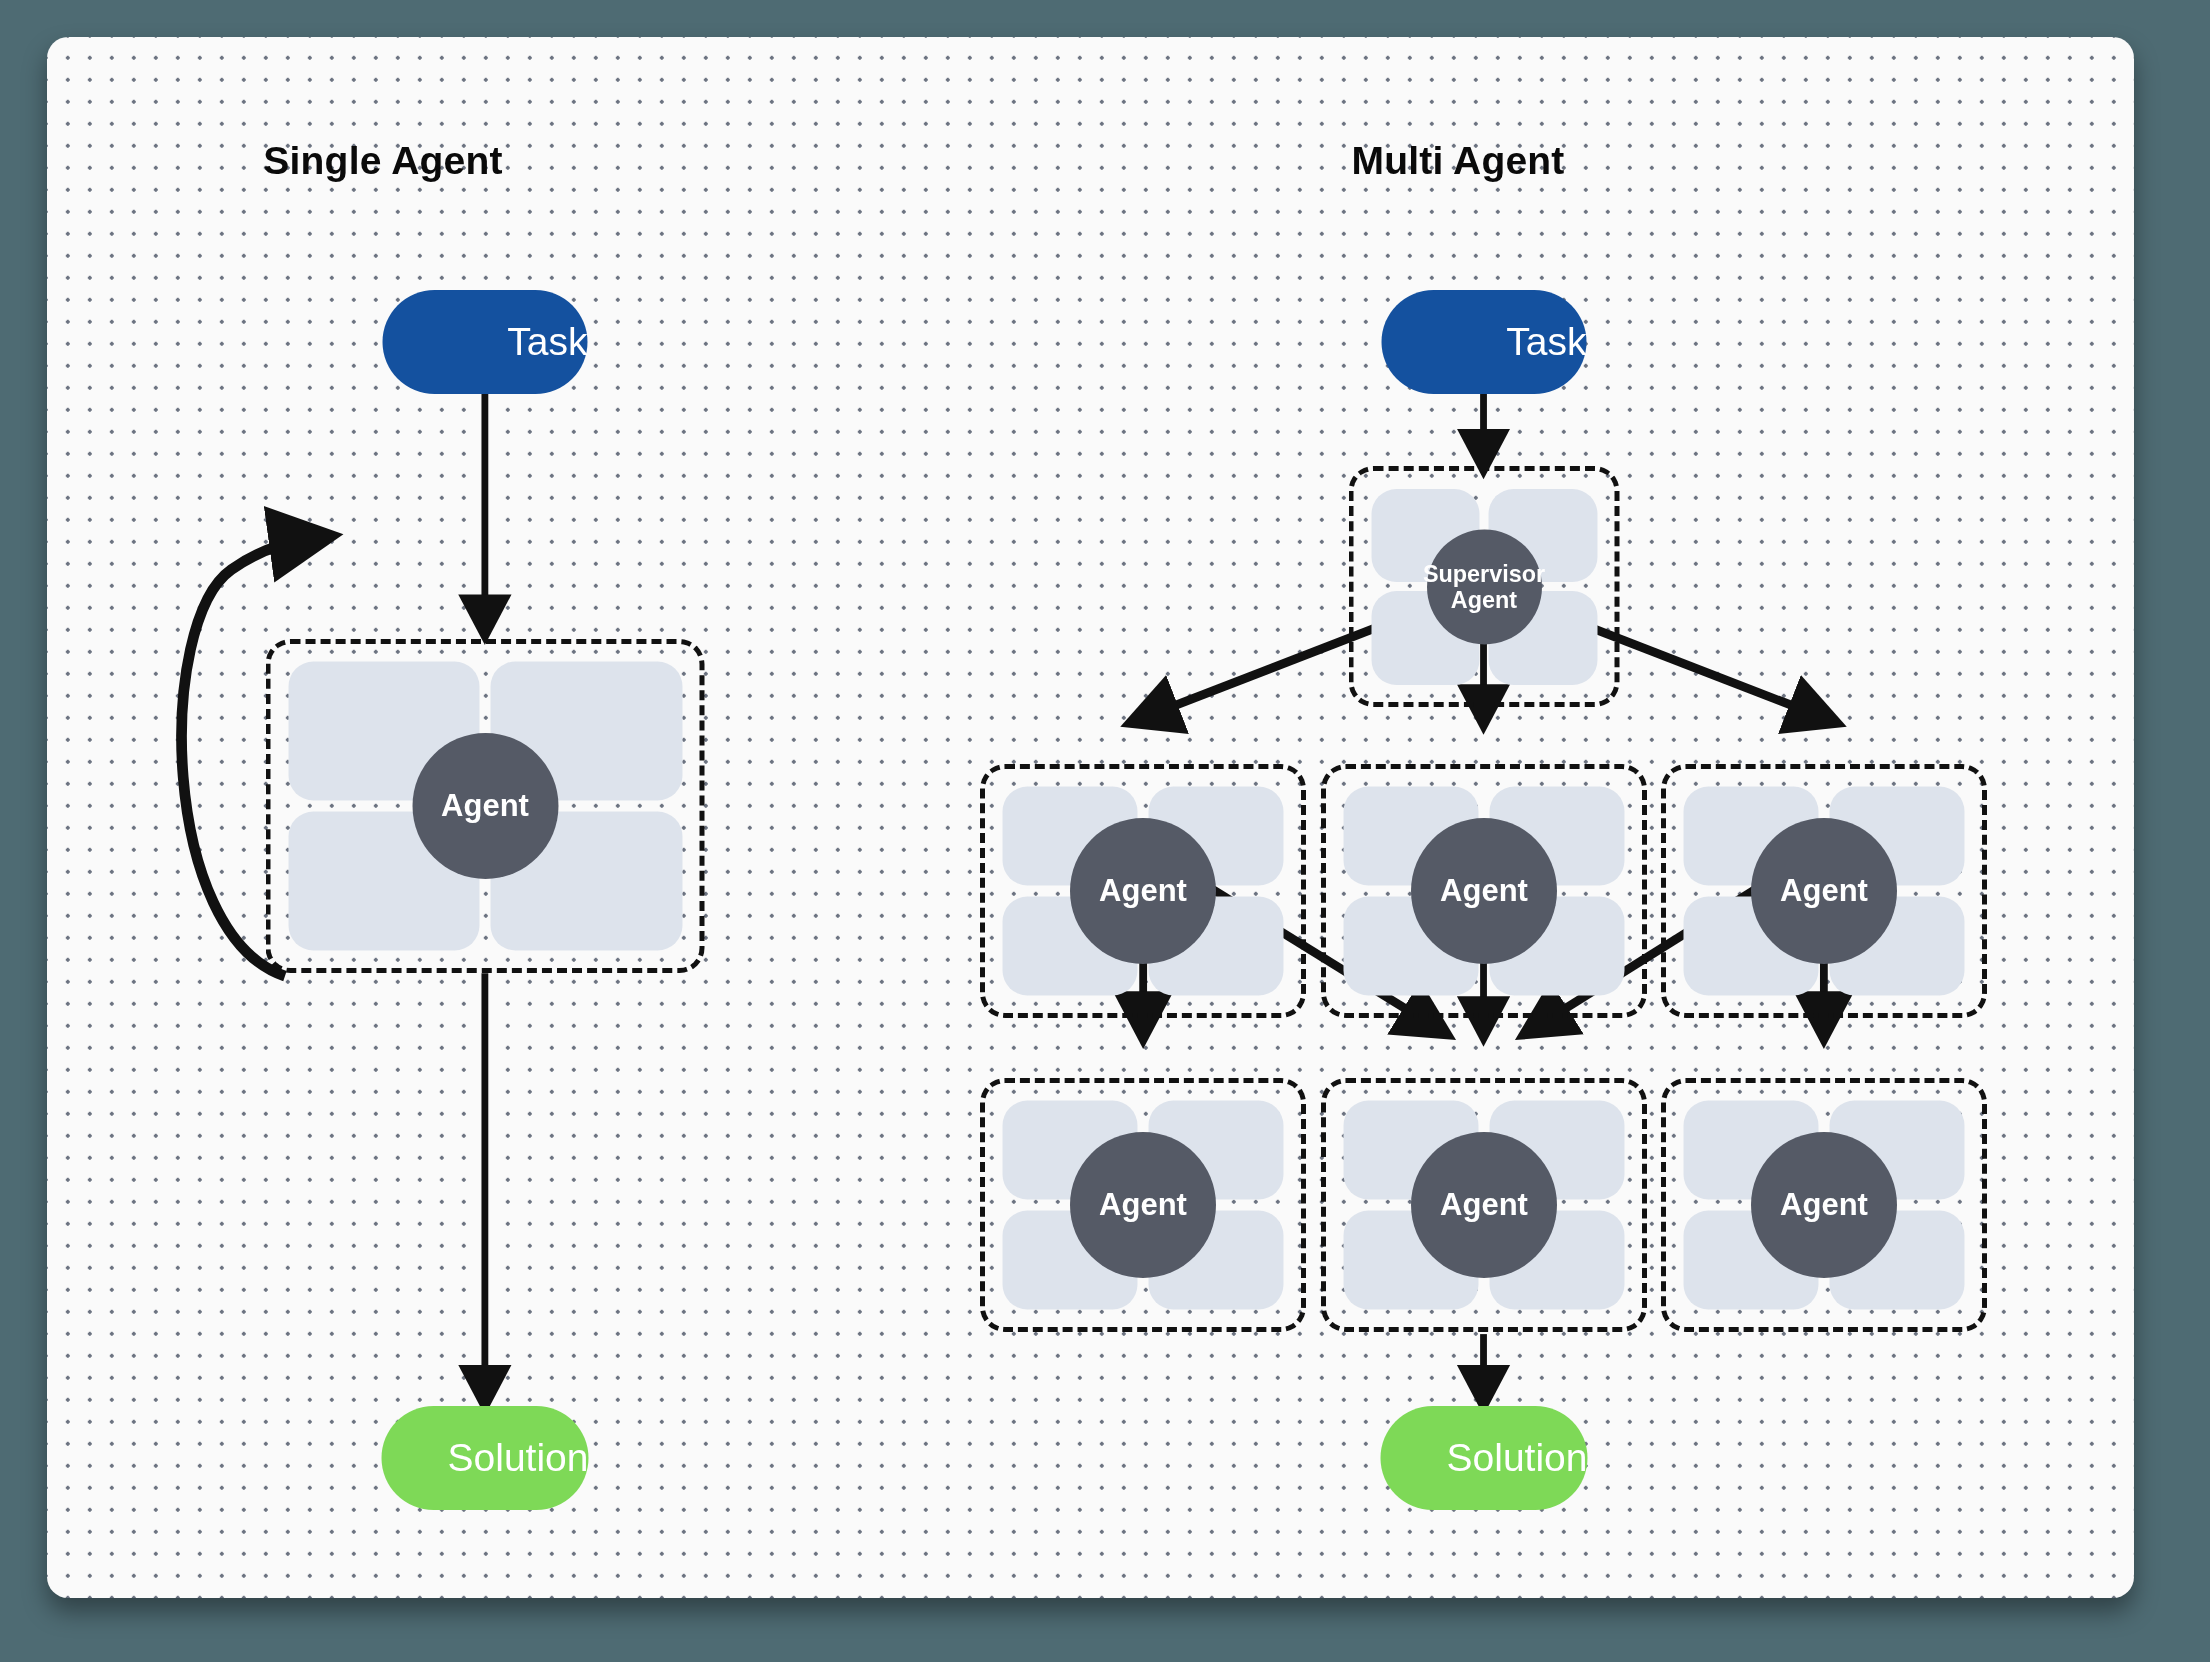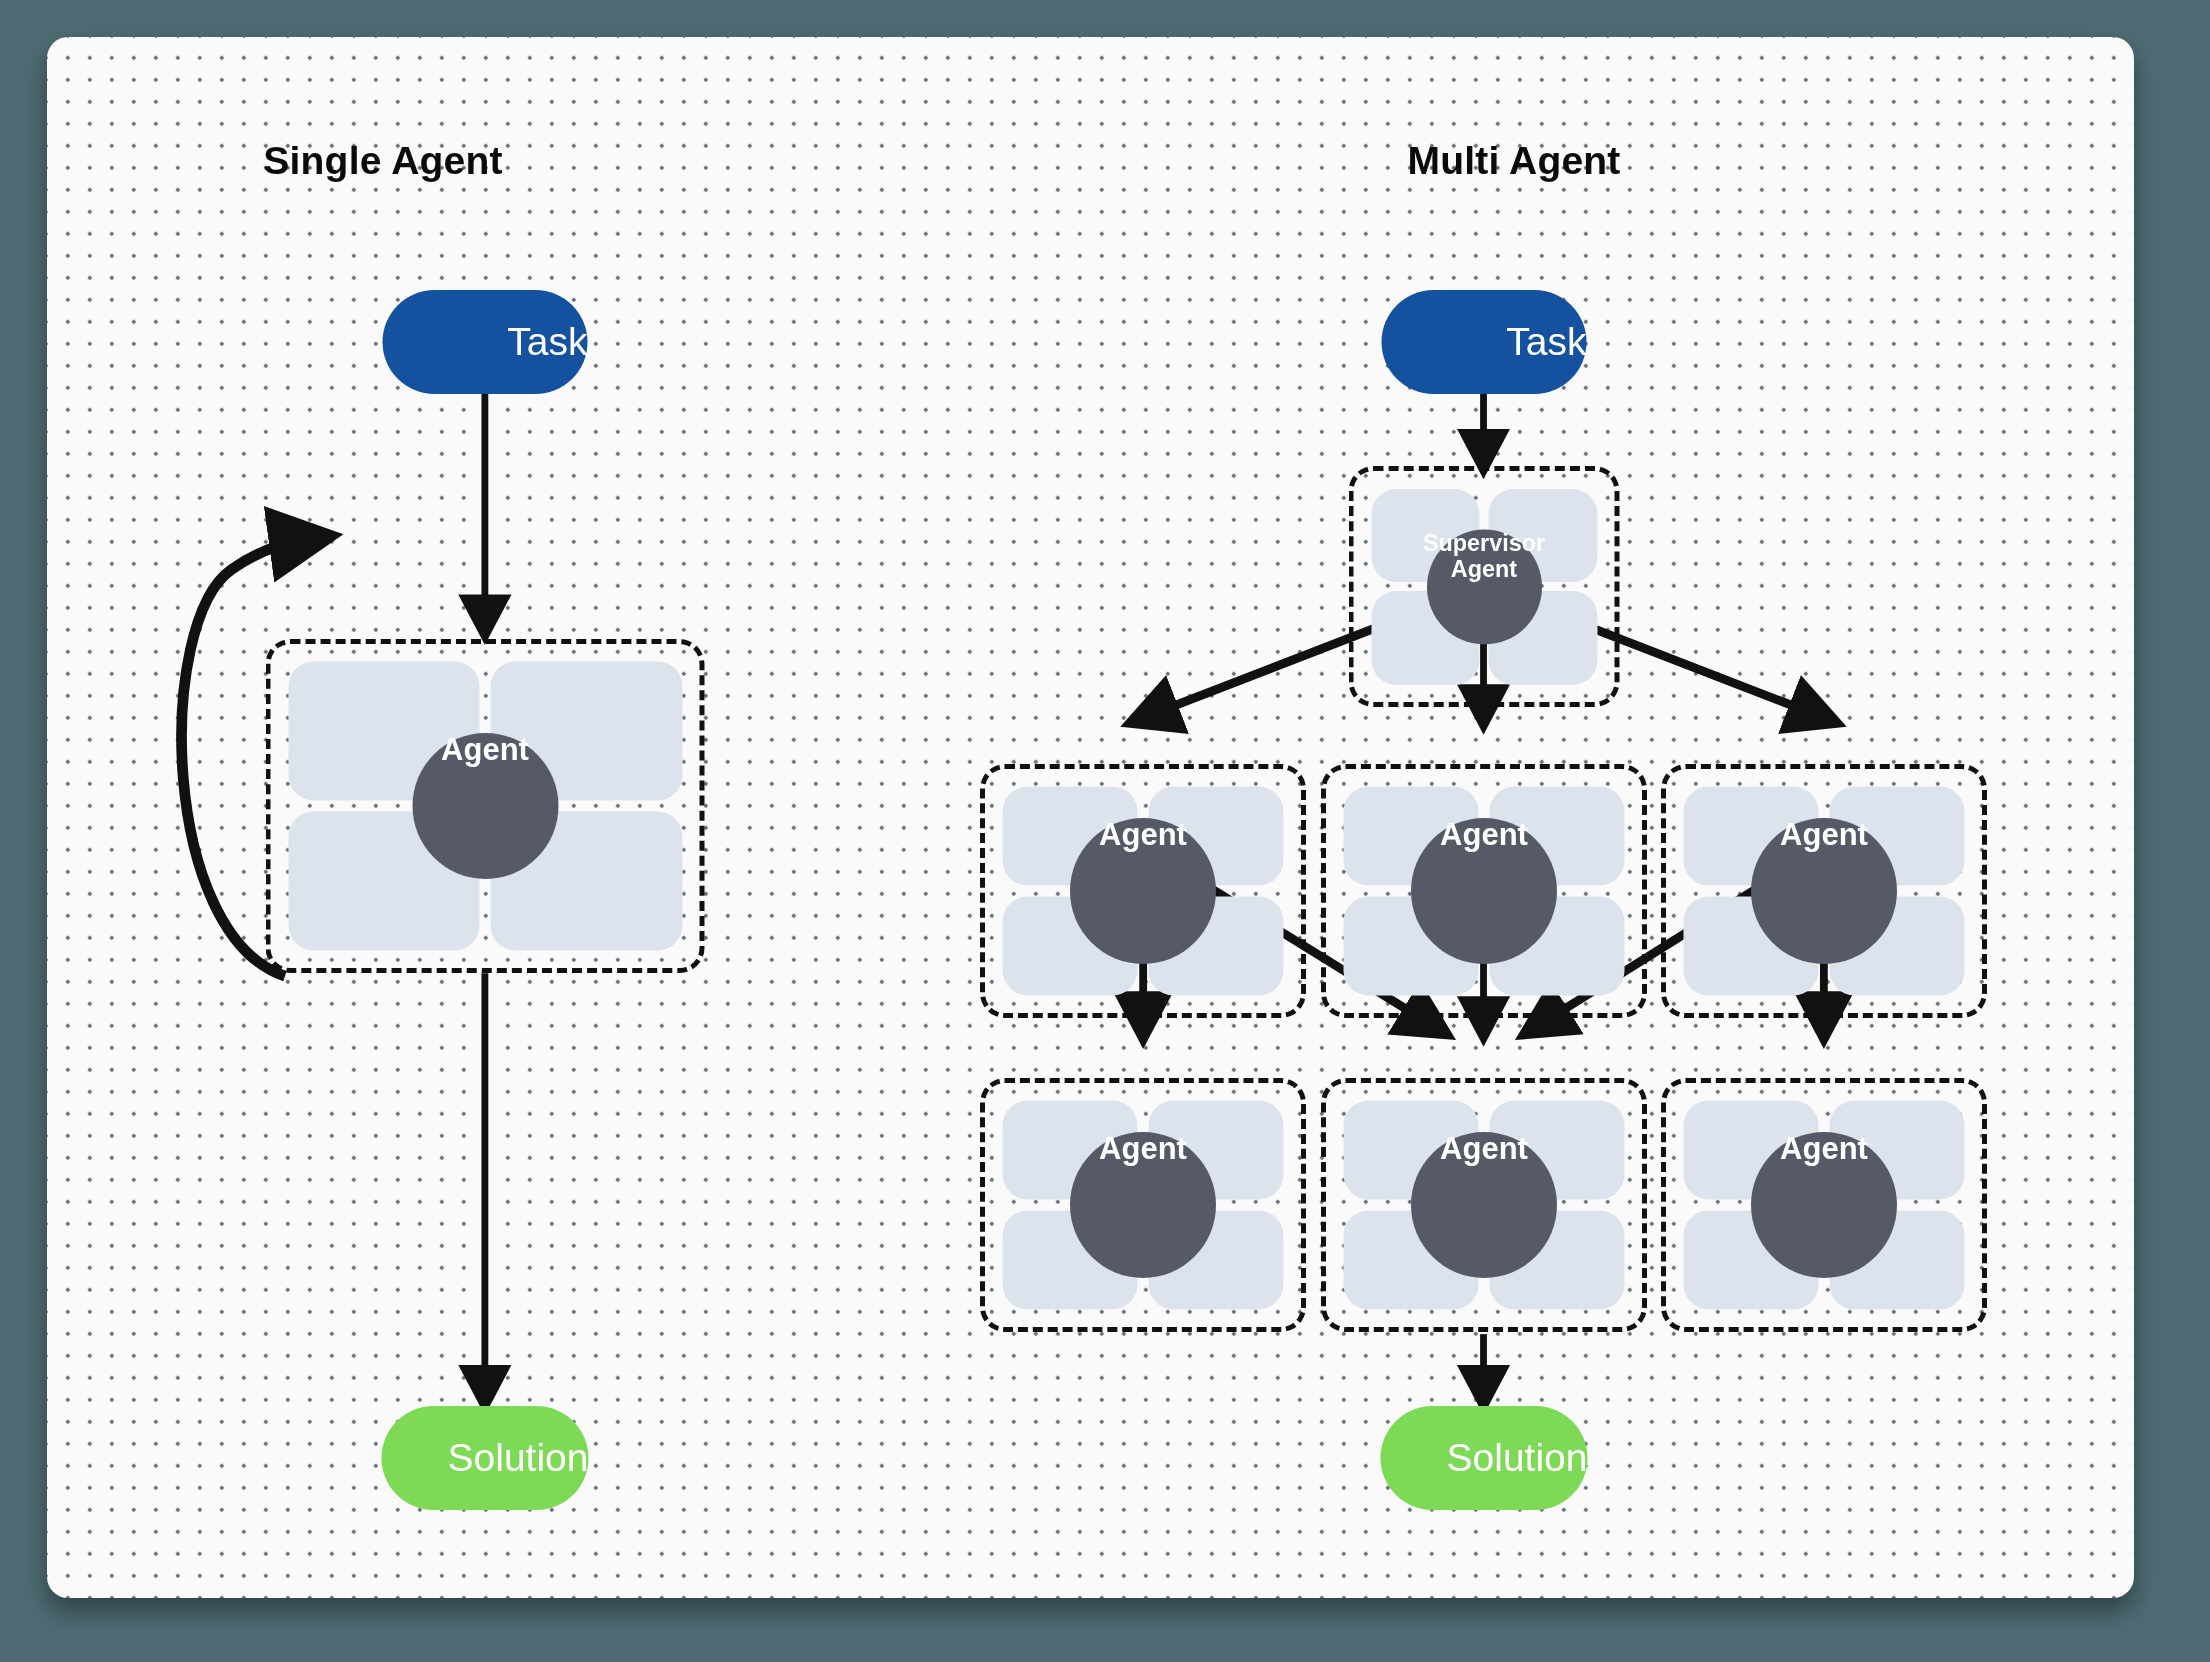--- a/index.html
+++ b/index.html
@@ -104,20 +104,21 @@
   }
   .agent-core {
     position: absolute;
     left: 50%;
     top: 50%;
     transform: translate(-50%, -50%);
     border-radius: 50%;
     background: #555a66;
     color: #ffffff;
     display: flex;
+    align-items: center;
     justify-content: center;
     text-align: center;
     font-weight: bold;
     line-height: 1.12;
   }
   .agent-core.big {
     width: 146px;
     height: 146px;
     font-size: 31px;
   }
@@ -179,21 +180,21 @@
         <div class="petal"></div>
         <div class="petal"></div>
       </div>
       <div class="agent-core big">Agent</div>
     </div>
 
     <div class="pill solution" style="left:438px; top:1369px;">
       <span>Solution</span>
     </div>
 
-    <div class="panel-title" style="left:1467px; top:102px;">Multi Agent</div>
+    <div class="panel-title" style="left:1411px; top:102px;">Multi Agent</div>
 
     <div class="pill task" style="left:1437px; top:253px;">
       <span>Task</span>
     </div>
 
     <div class="agent-box" style="left:1437px; top:429px; width:271px; height:241px;">
       <div class="petals" style="gap:8.8px;">
         <div class="petal"></div>
         <div class="petal"></div>
         <div class="petal"></div>

